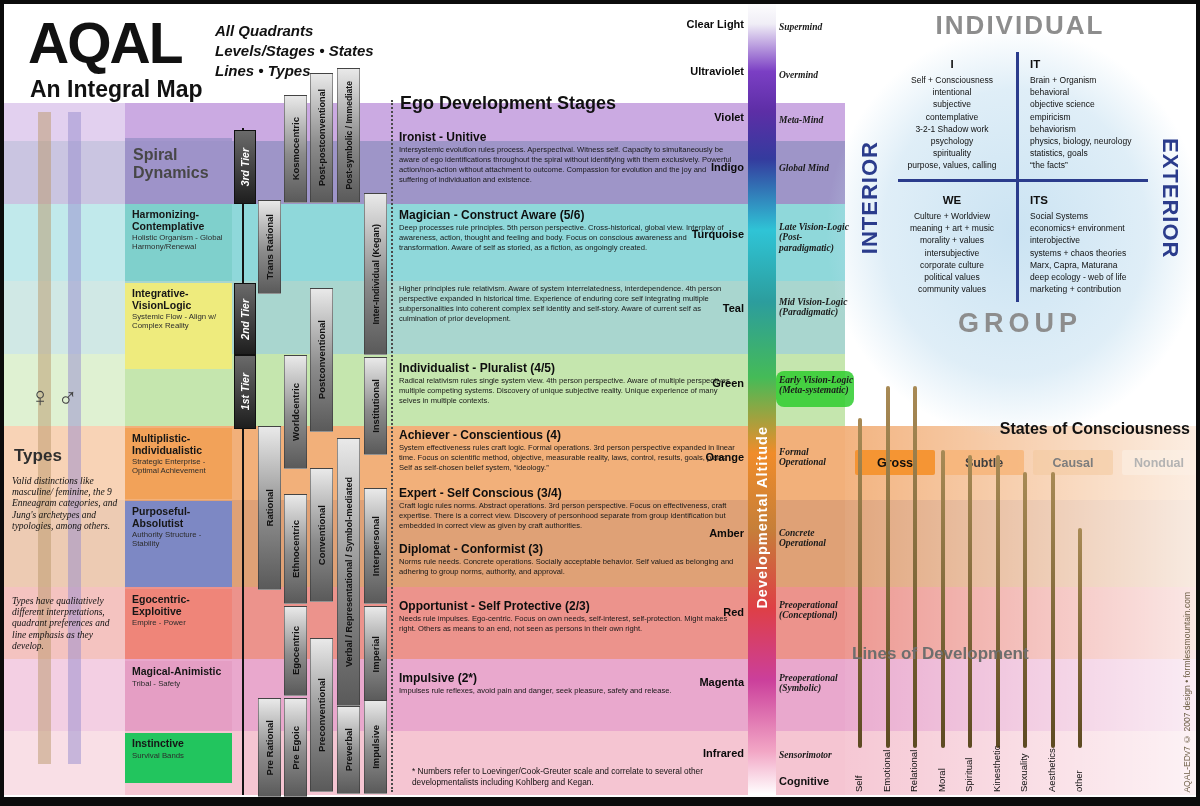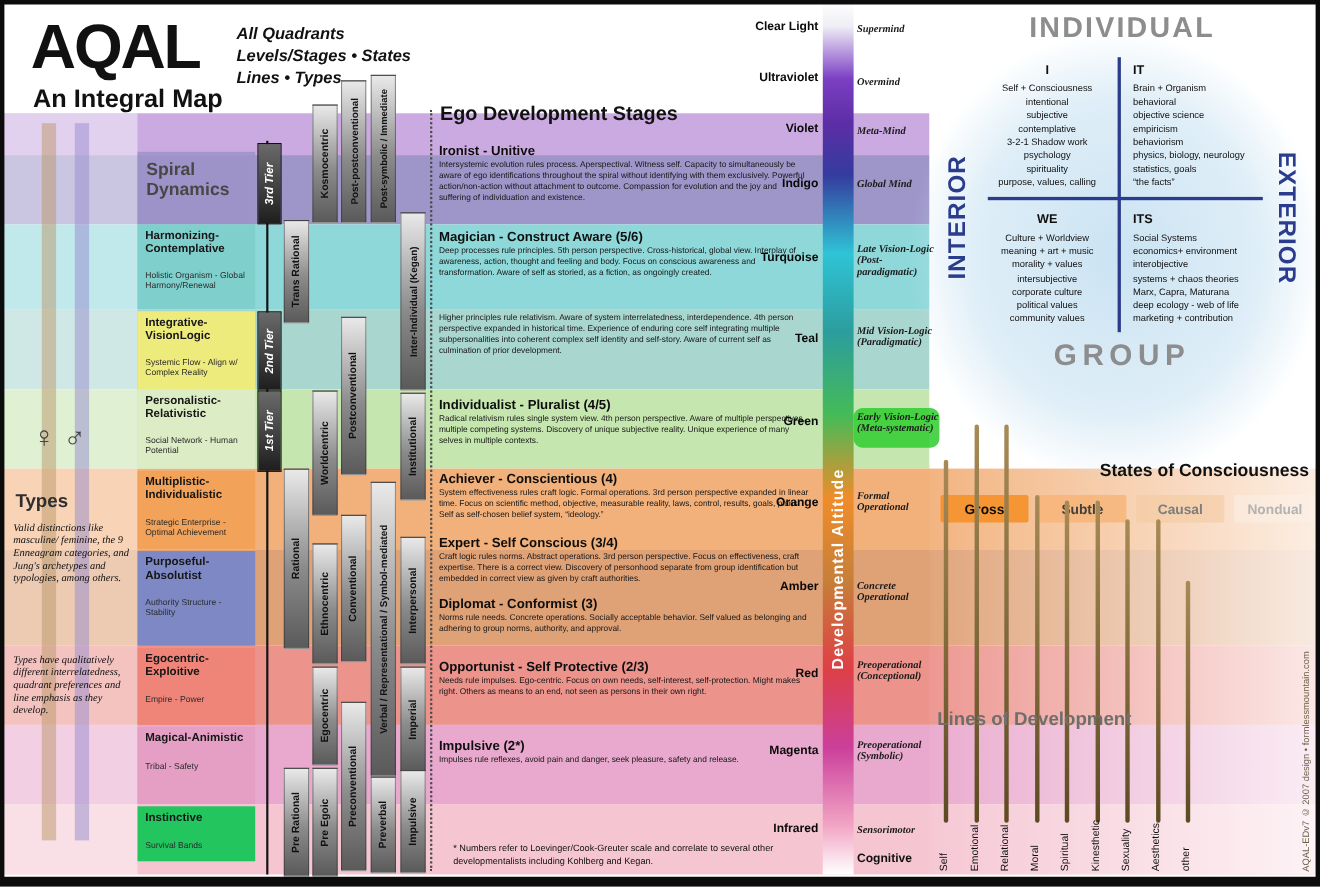--- a/index.html
+++ b/index.html
@@ -11,21 +11,21 @@
   
   .vwrap{display:flex;align-items:center;justify-content:center;z-index:6;}
   .vtext{writing-mode:vertical-rl;transform:rotate(180deg);font-weight:bold;font-size:9.5px;white-space:nowrap;}
   .vtext-down{writing-mode:vertical-rl;font-weight:bold;white-space:nowrap;}
   .vbar{width:21px;background:linear-gradient(to bottom,#e9e9e9,#8b8b8b 55%,#5a5a5a);border:1px solid rgba(40,40,40,.45);z-index:5;}
   .tierbar{width:20px;background:linear-gradient(to bottom,#6a6a6a,#1e1e1e);border:1px solid #111;z-index:6;}
   .tierbar .vtext{color:#fff;font-style:italic;font-size:10.5px;}
   
   .srow{left:125px;width:107px;padding:5px 4px 0 7px;box-sizing:border-box;z-index:5;}
   .srow .n{font-weight:bold;font-size:10.5px;line-height:1.1;color:#161616;}
-  .srow .s{font-size:7.8px;line-height:1.15;color:#2c2c2c;margin-top:15px;}
+  .srow .s{font-size:7.8px;line-height:1.15;color:#2c2c2c;margin-top:2px;}
   
   .stage{left:399px;width:338px;z-index:10;}
   .stage .st{font-weight:bold;font-size:12px;color:#0e0e0e;}
   .stage .sd{font-size:7.6px;line-height:1.3;color:#181818;margin-top:1px;}
   .clabel{left:624px;width:120px;text-align:right;font-weight:bold;font-size:11px;color:#0a0a0a;z-index:10;}
   .mind{left:779px;width:76px;font-family:"Liberation Serif",serif;font-style:italic;font-weight:bold;
         font-size:9.5px;line-height:1.08;color:#1a1a1a;z-index:10;}
   .qlines{font-size:8.5px;line-height:1.42;color:#101010;z-index:10;}
   .qlines .qh{font-weight:bold;font-size:11.5px;margin-bottom:2px;}
   .chip{height:25px;display:flex;align-items:center;justify-content:center;z-index:4;border-radius:2px;}
@@ -66,34 +66,30 @@
 
   <div class="abs" style="left:28px;top:10px;font-size:57px;font-weight:bold;letter-spacing:-2px;z-index:10">AQAL</div>
   <div class="abs" style="left:30px;top:76px;font-size:23px;font-weight:bold;z-index:10">An Integral Map</div>
   <div class="abs" style="left:215px;top:22px;font-size:15px;font-weight:bold;font-style:italic;z-index:10">All Quadrants</div>
   <div class="abs" style="left:215px;top:42px;font-size:15px;font-weight:bold;font-style:italic;z-index:10">Levels/Stages  •  States</div>
   <div class="abs" style="left:215px;top:62px;font-size:15px;font-weight:bold;font-style:italic;z-index:10">Lines  •  Types</div>
 
   <div class="abs" style="left:30px;top:382px;font-size:27px;font-weight:bold;color:#444;z-index:10">♀ ♂</div>
   <div class="abs" style="left:14px;top:446px;font-size:17px;font-weight:bold;color:#2e2e2e;z-index:10">Types</div>
   <div class="abs" style="left:12px;top:476px;width:112px;font-family:'Liberation Serif',serif;font-style:italic;font-size:9.5px;line-height:1.18;z-index:10">Valid distinctions like masculine/ feminine, the 9 Enneagram categories, and Jung's archetypes and typologies, among others.</div>
-  <div class="abs" style="left:12px;top:596px;width:112px;font-family:'Liberation Serif',serif;font-style:italic;font-size:9.5px;line-height:1.18;z-index:10">Types have qualitatively different interrelatedness, quadrant preferences and line emphasis as they develop.</div>
+  <div class="abs" style="left:12px;top:596px;width:112px;font-family:'Liberation Serif',serif;font-style:italic;font-size:9.5px;line-height:1.18;z-index:10">Types have qualitatively different interpretations, quadrant preferences and line emphasis as they develop.</div>
 
   <div class="abs" style="left:125px;top:138px;width:107px;height:66px;background:rgba(158,147,201,.85);z-index:5;padding:8px 0 0 8px;box-sizing:border-box;font-size:16px;font-weight:bold;color:#474747;line-height:1.15">Spiral Dynamics</div>
   <div class="abs srow" style="top: 204px; height: 77px; background-color: rgb(127, 208, 204);">
     <div class="n">Harmonizing-Contemplative</div>
     <div class="s">Holistic Organism - Global Harmony/Renewal</div>
   </div>
   <div class="abs srow" style="top: 283px; height: 86px; background-color: rgb(238, 235, 125);">
     <div class="n">Integrative-VisionLogic</div>
     <div class="s">Systemic Flow - Align w/ Complex Reality</div>
-  </div>
-  <div class="abs srow" style="top: 354px; height: 72px; background-color: rgb(220, 237, 198);">
-    <div class="n">Personalistic-Relativistic</div>
-    <div class="s">Social Network - Human Potential</div>
   </div>
   <div class="abs srow" style="top: 428px; height: 71px; background-color: rgb(242, 162, 89);">
     <div class="n">Multiplistic-Individualistic</div>
     <div class="s">Strategic Enterprise - Optimal Achievement</div>
   </div>
   <div class="abs srow" style="top: 501px; height: 86px; background-color: rgb(125, 136, 196);">
     <div class="n">Purposeful-Absolutist</div>
     <div class="s">Authority Structure - Stability</div>
   </div>
   <div class="abs srow" style="top: 589px; height: 70px; background-color: rgb(239, 133, 121);">

